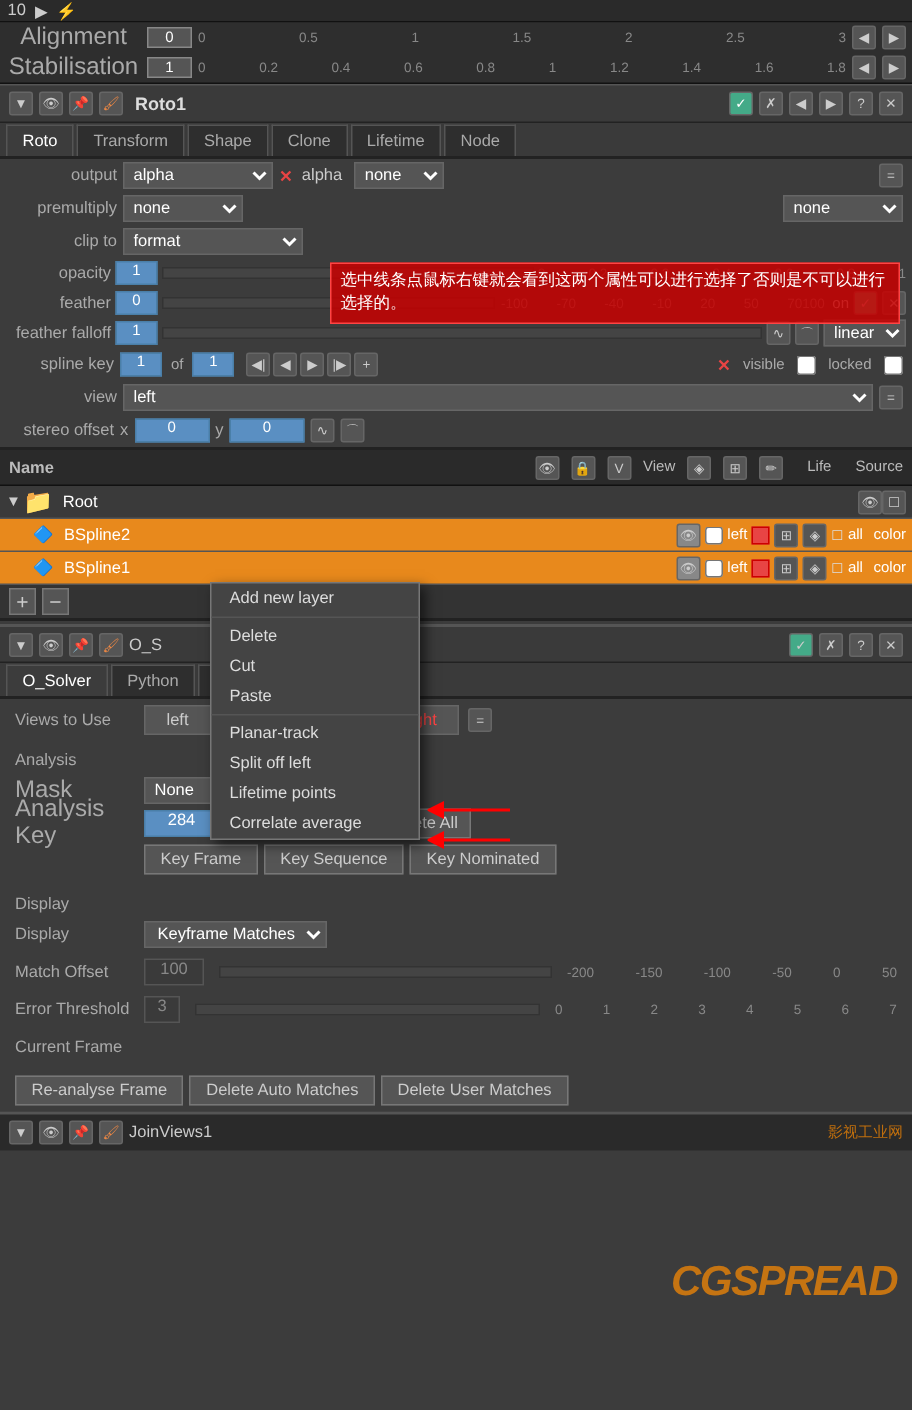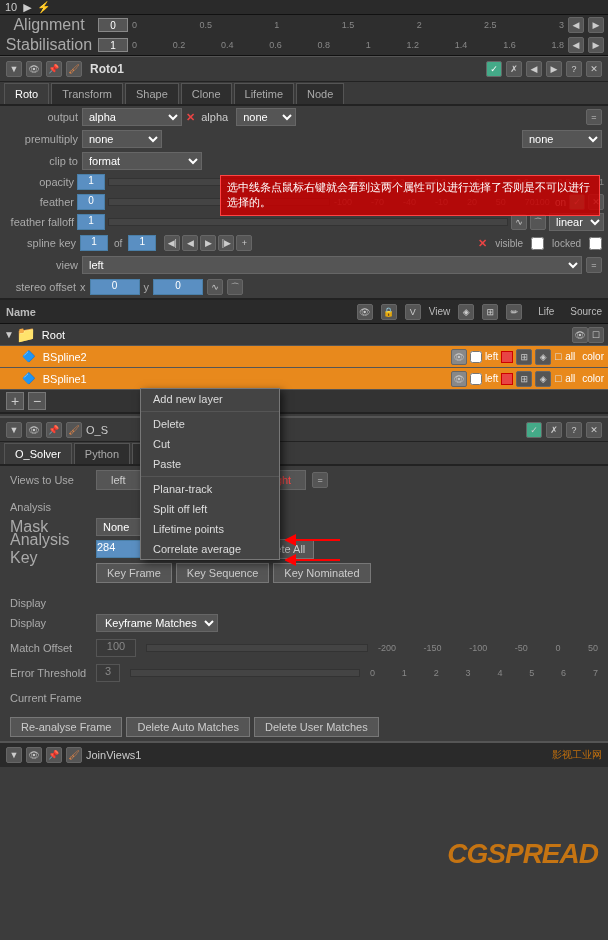--- a/index.html
+++ b/index.html
@@ -334,21 +334,21 @@
       color: #aaa;
       font-size: 16px;
     }
     .analysis-input {
       background: #5a8fc2;
       border: 1px solid #4a7fa8;
       color: #fff;
       font-size: 11px;
       height: 18px;
       width: 50px;
-      text-align: left;
+      text-align: center;
     }
     .analysis-btn {
       padding: 2px 8px;
       background: #555;
       border: 1px solid #777;
       color: #ccc;
       font-size: 11px;
       cursor: pointer;
       height: 20px;
     }

